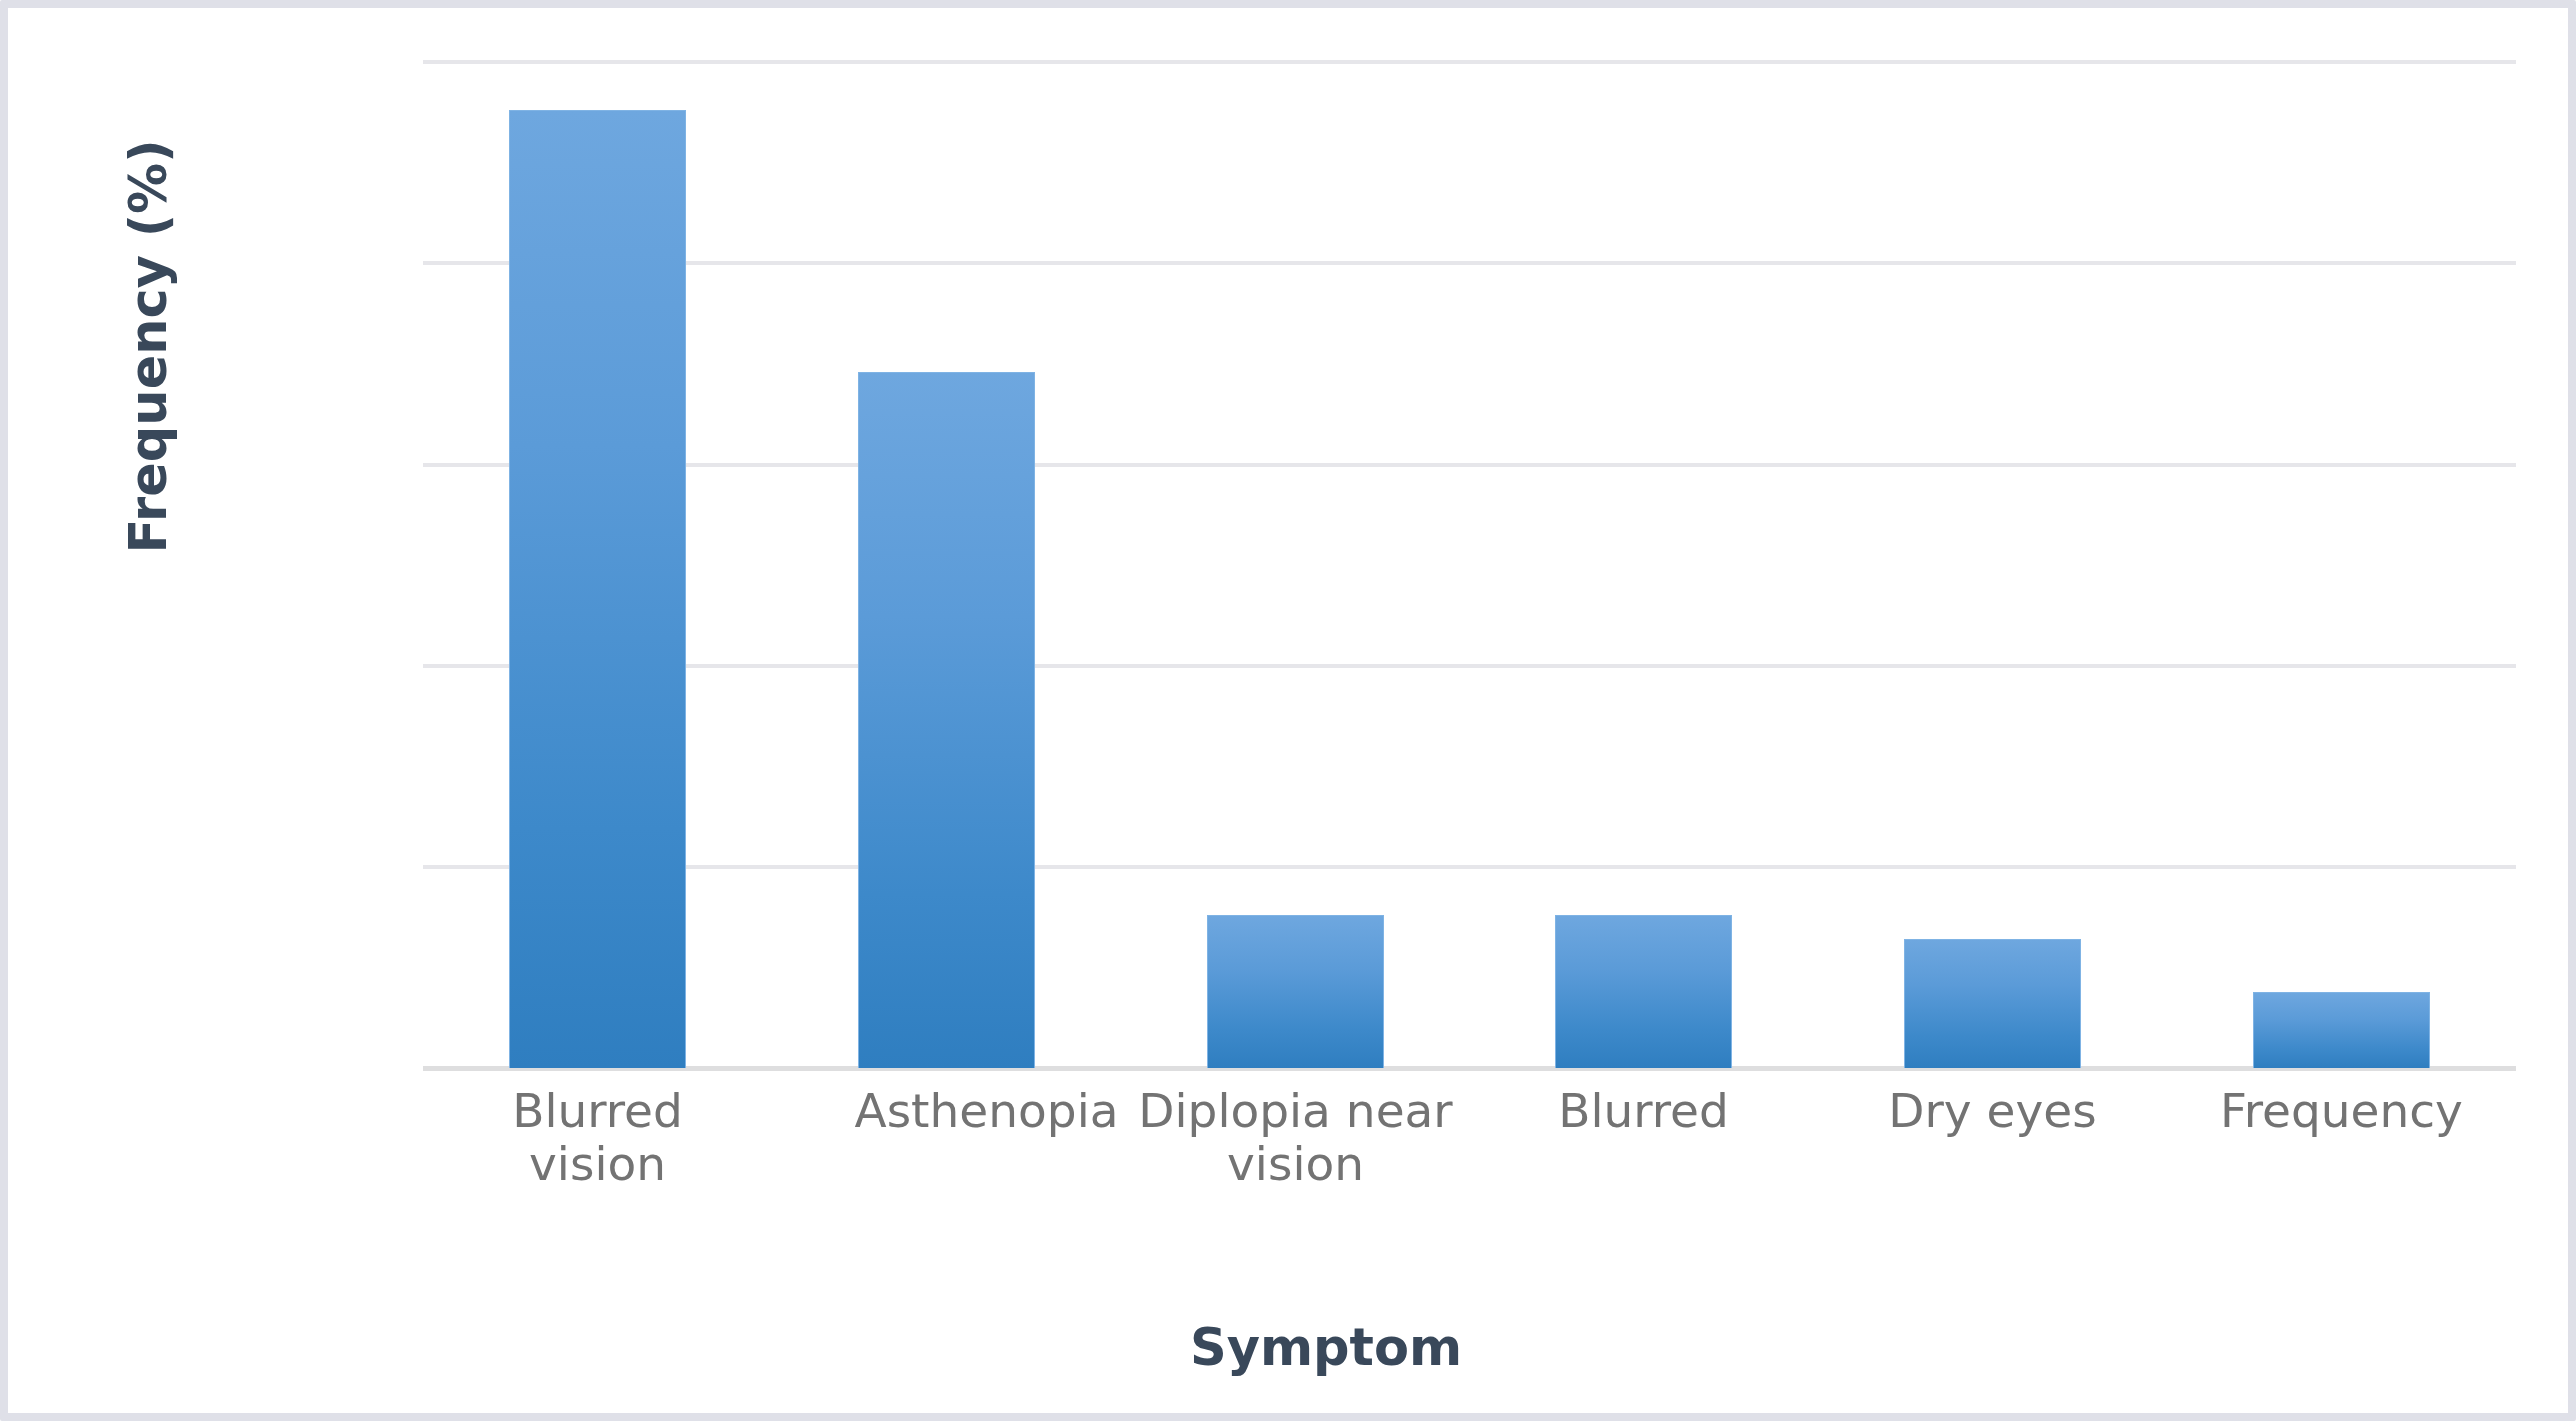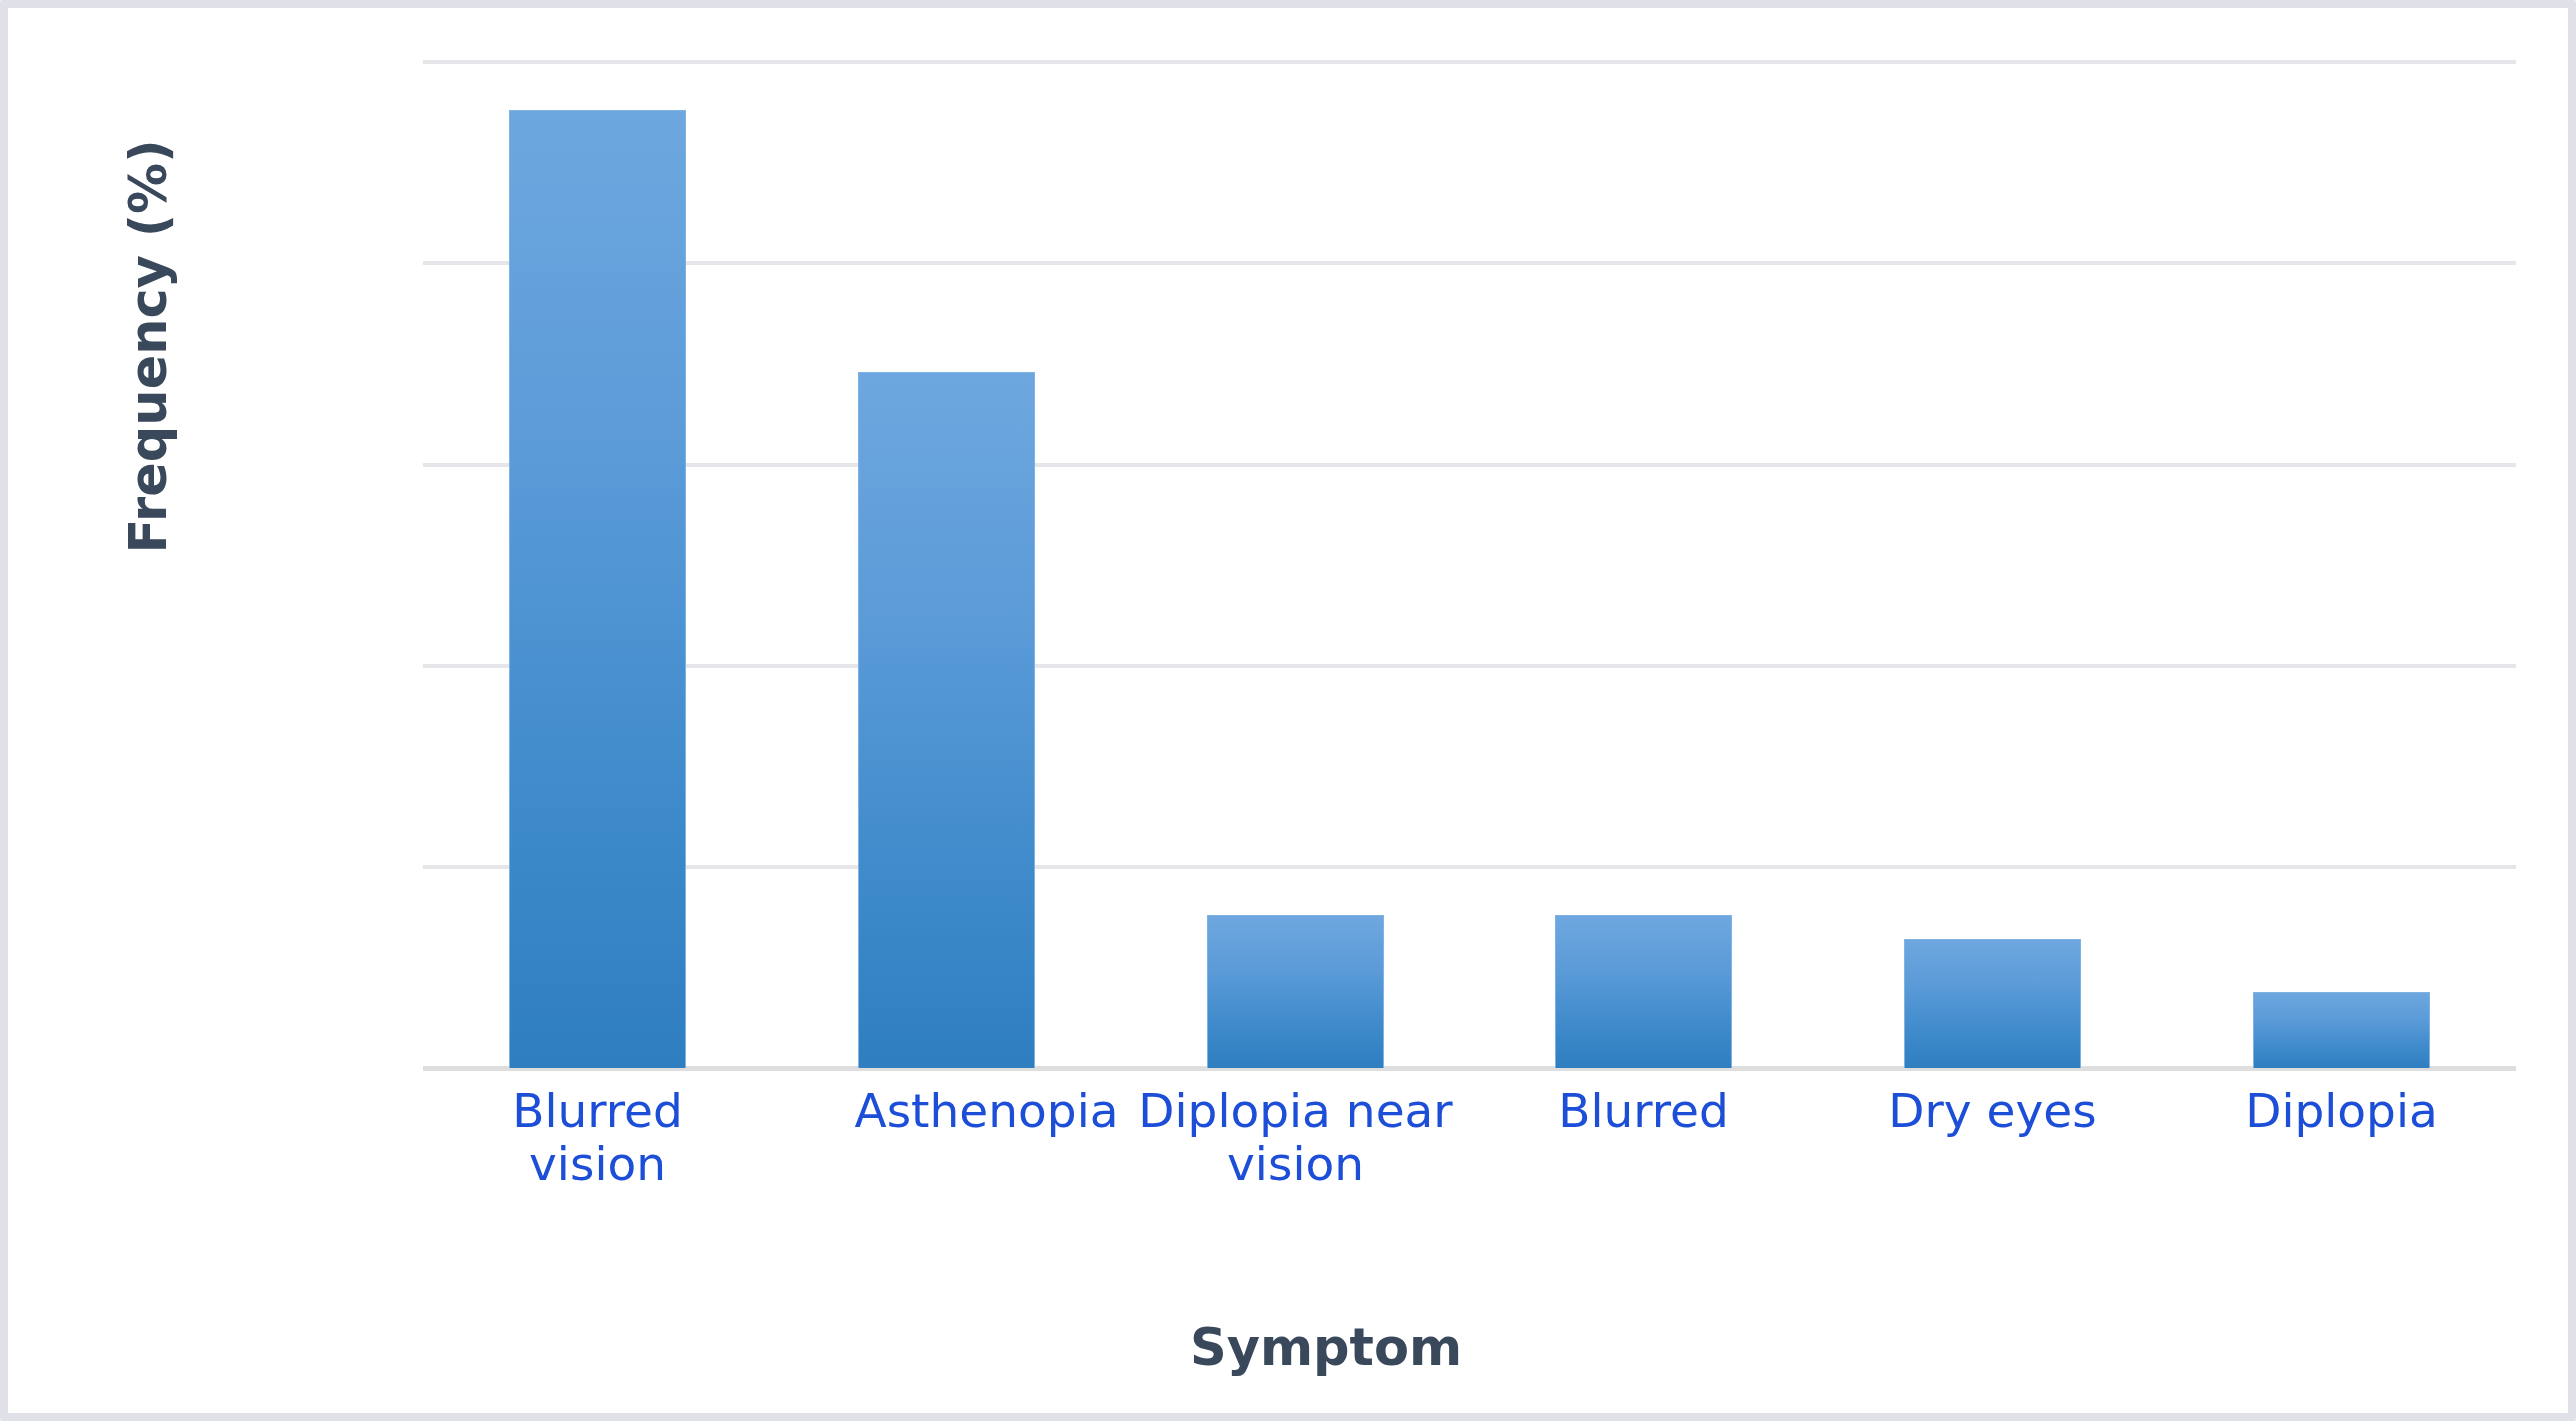--- a/index.html
+++ b/index.html
@@ -99,21 +99,21 @@
     box-sizing: border-box;
   }
 
   
   .xtick-label {
     position: absolute;
     top: 1077px;
     text-align: center;
     font-size: 47px;
     line-height: 1.12;
-    color: #1d4ed8;
+    color: #737373;
   }
 </style>
 </head>
 <body>
 
 <div id="figure">
   <div id="chart-area">
 
     <div id="y-axis-title">Frequency (%)</div>
 
@@ -150,21 +150,21 @@
           <div>Diplopia near</div>
           <div>vision</div>
         </div>
         <div class="xtick-label" style="left: 1461px; width: 349px;">
           <div>Blurred</div>
         </div>
         <div class="xtick-label" style="left: 1810px; width: 349px;">
           <div>Dry eyes</div>
         </div>
         <div class="xtick-label" style="left: 2159px; width: 349px;">
-          <div>Diplopia</div>
+          <div>Frequency</div>
         </div>
       </div>
 
     <div id="x-axis-title"><span class="xt-inner">Symptom</span></div>
 
   </div>
 </div>
 
 
 </body></html>

